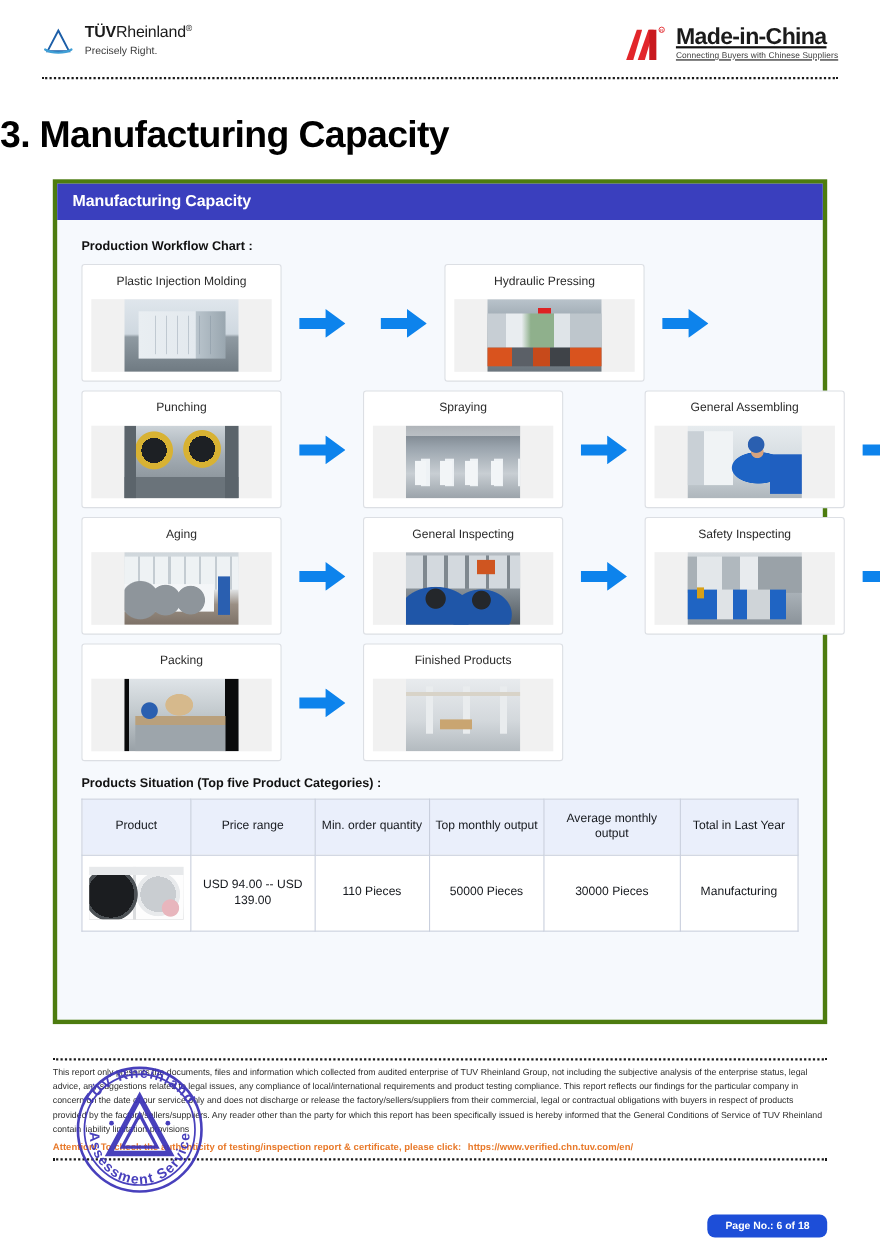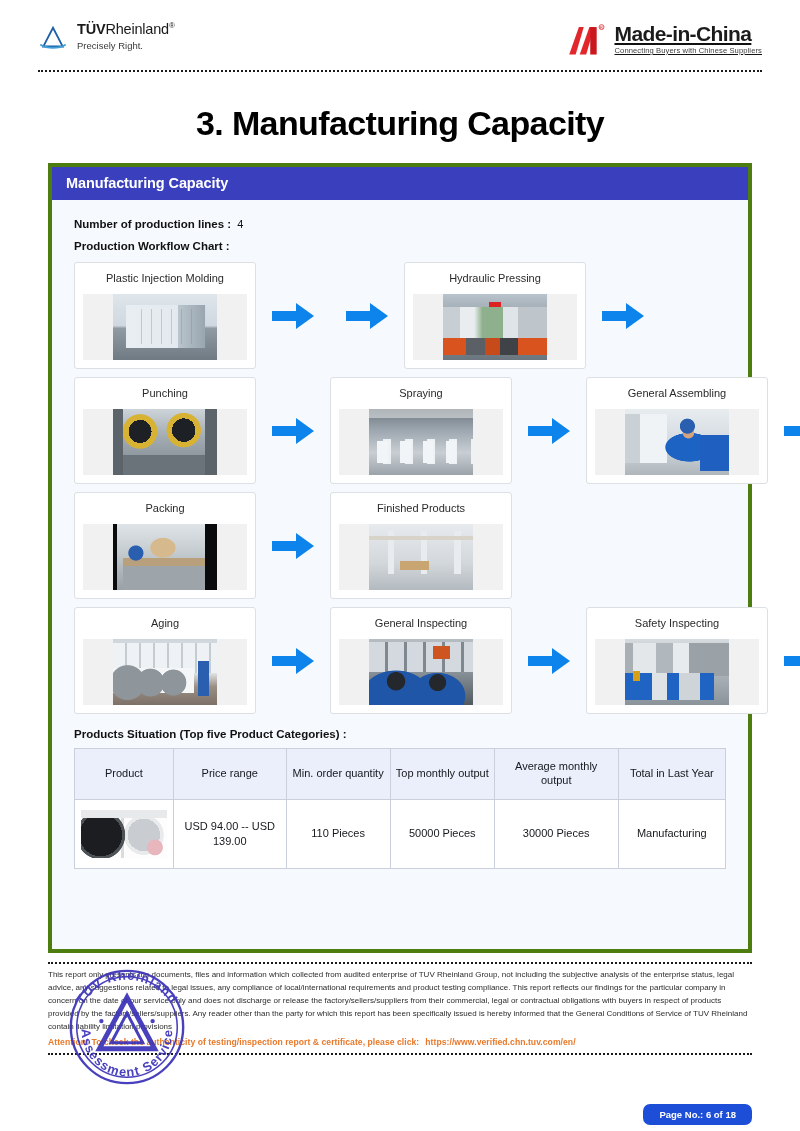--- a/index.html
+++ b/index.html
@@ -38,21 +38,20 @@
   .mic-name { font-size:21px; font-weight:700; letter-spacing:-0.6px; color:#1b1b1b; }
   .mic-tagline { font-size:7.6px; color:#3c3c3c; margin-top:3px; letter-spacing:0.1px; }
 
   .dotted-rule {
     position:absolute; left:38px; right:38px; bottom:0;
     border-bottom: 2px dotted #1a1a1a;
   }
 
   
   .page-title {
-    text-align:center;
     font-size: 34px;
     font-weight: 700;
     letter-spacing: -0.6px;
     margin: 32px 0 20px 0;
     color:#000;
   }
 
   
   .panel {
     margin: 0 48px;
@@ -244,23 +243,20 @@
 
   <div class="dotted-rule"></div>
 </div>
 
 <div class="page-title">3. Manufacturing Capacity</div>
 
 <div class="panel">
   <div class="panel-header">Manufacturing Capacity</div>
   <div class="panel-body">
 
-    <div class="field-line">
-      <span>Number of production lines :</span><span class="val">4</span>
-    </div>
 
     <div class="field-line">Production Workflow Chart :</div>
 
     <div class="workflow">
 
       <div class="wf-row">
         <div class="wf-card">
           <div class="wf-label">Plastic Injection Molding</div>
           <div class="wf-photo">
               <div class="inner">
@@ -345,53 +341,20 @@
         </div>
         <div class="wf-arrow tail">
           <svg class="arrow-svg" width="42" height="26" viewBox="0 0 42 26">
             <path d="M0 8 H24 V0 L42 13 L24 26 V18 H0 Z" fill="#0d83ec"></path>
           </svg>
         </div>
       </div>
 
       <div class="wf-row">
         <div class="wf-card">
-          <div class="wf-label">Packing</div>
-          <div class="wf-photo">
-              <div class="inner">
-            <div class="ph" style="background:linear-gradient(180deg,#dfe4e8 0%,#c3cace 45%,#99a1a7 100%);"></div>
-            <div class="ph" style="background:linear-gradient(90deg,#0a0b0c 0 4%,transparent 4% 88%,#0a0b0c 88% 100%);"></div>
-            <div class="ph" style="background:linear-gradient(180deg,transparent 0 52%,#b9a07c 52% 64%,#9da5ab 64% 100%); left:10%; right:12%;"></div>
-            <div class="ph" style="background:radial-gradient(ellipse at 48% 36%,#d6b98c 0 16%,transparent 17%),radial-gradient(circle at 22% 44%,#2a5fb0 0 8%,transparent 9%);"></div>
-          </div>
-            </div>
-        </div>
-        <div class="wf-arrow">
-          <svg class="arrow-svg" width="42" height="26" viewBox="0 0 42 26">
-            <path d="M0 8 H24 V0 L42 13 L24 26 V18 H0 Z" fill="#0d83ec"></path>
-          </svg>
-        </div>
-        <div class="wf-card">
-          <div class="wf-label">Finished Products</div>
-          <div class="wf-photo">
-              <div class="inner">
-            <div class="ph" style="background:linear-gradient(180deg,#e8ebee 0%,#d3d8dc 58%,#b3babf 100%);"></div>
-            <div class="ph" style="background:linear-gradient(90deg,transparent 0 18%,#e9ecee 18% 24%,transparent 24% 50%,#e9ecee 50% 56%,transparent 56% 82%,#e9ecee 82% 88%,transparent 88%); top:10%; bottom:24%;"></div>
-            <div class="ph" style="background:linear-gradient(180deg,transparent 0 18%,#d8d3c8 18% 24%,transparent 24%);"></div>
-            <div class="ph" style="background:linear-gradient(90deg,transparent 0 30%,#c9a571 30% 58%,transparent 58%); top:56%; height:14%;"></div>
-          </div>
-            </div>
-        </div>
-        <div class="wf-spacer"></div>
-        <div class="wf-arrow" style="visibility:hidden"></div>
-        <div class="wf-spacer"></div>
-      </div>
-
-      <div class="wf-row">
-        <div class="wf-card">
           <div class="wf-label">Aging</div>
           <div class="wf-photo">
               <div class="inner">
             <div class="ph" style="background:linear-gradient(180deg,#cfd6db 0%,#e6eaed 50%,#9a8f84 72%,#7d7167 100%);"></div>
             <div class="ph" style="background:repeating-linear-gradient(90deg,#eef2f4 0 12px,#c4ccd2 12px 14px); top:6%; bottom:48%;"></div>
             <div class="ph" style="background:linear-gradient(90deg,#f4f6f8 0 78%,transparent 78%); top:44%; bottom:18%;"></div>
             <div class="ph" style="background:radial-gradient(circle at 14% 66%,#8e959b 0 17%,transparent 18%),radial-gradient(circle at 36% 66%,#8e959b 0 17%,transparent 18%),radial-gradient(circle at 58% 66%,#8e959b 0 17%,transparent 18%);"></div>
             <div class="ph" style="background:linear-gradient(90deg,transparent 0 82%,#2a5fb0 82% 92%,transparent 92%); top:34%; bottom:14%;"></div>
           </div>
             </div>
@@ -427,20 +390,53 @@
             <div class="ph" style="background:linear-gradient(90deg,#1f64c3 0 26%,#dfe3e6 26% 40%,#1f64c3 40% 52%,#cfd4d8 52% 72%,#1f64c3 72% 86%,transparent 86%); top:52%; bottom:8%;"></div>
             <div class="ph" style="background:linear-gradient(90deg,transparent 0 8%,#d8a017 8% 14%,transparent 14%); top:48%; height:16%;"></div>
           </div>
             </div>
         </div>
         <div class="wf-arrow tail">
           <svg class="arrow-svg" width="42" height="26" viewBox="0 0 42 26">
             <path d="M0 8 H24 V0 L42 13 L24 26 V18 H0 Z" fill="#0d83ec"></path>
           </svg>
         </div>
+      </div>
+
+      <div class="wf-row">
+        <div class="wf-card">
+          <div class="wf-label">Packing</div>
+          <div class="wf-photo">
+              <div class="inner">
+            <div class="ph" style="background:linear-gradient(180deg,#dfe4e8 0%,#c3cace 45%,#99a1a7 100%);"></div>
+            <div class="ph" style="background:linear-gradient(90deg,#0a0b0c 0 4%,transparent 4% 88%,#0a0b0c 88% 100%);"></div>
+            <div class="ph" style="background:linear-gradient(180deg,transparent 0 52%,#b9a07c 52% 64%,#9da5ab 64% 100%); left:10%; right:12%;"></div>
+            <div class="ph" style="background:radial-gradient(ellipse at 48% 36%,#d6b98c 0 16%,transparent 17%),radial-gradient(circle at 22% 44%,#2a5fb0 0 8%,transparent 9%);"></div>
+          </div>
+            </div>
+        </div>
+        <div class="wf-arrow">
+          <svg class="arrow-svg" width="42" height="26" viewBox="0 0 42 26">
+            <path d="M0 8 H24 V0 L42 13 L24 26 V18 H0 Z" fill="#0d83ec"></path>
+          </svg>
+        </div>
+        <div class="wf-card">
+          <div class="wf-label">Finished Products</div>
+          <div class="wf-photo">
+              <div class="inner">
+            <div class="ph" style="background:linear-gradient(180deg,#e8ebee 0%,#d3d8dc 58%,#b3babf 100%);"></div>
+            <div class="ph" style="background:linear-gradient(90deg,transparent 0 18%,#e9ecee 18% 24%,transparent 24% 50%,#e9ecee 50% 56%,transparent 56% 82%,#e9ecee 82% 88%,transparent 88%); top:10%; bottom:24%;"></div>
+            <div class="ph" style="background:linear-gradient(180deg,transparent 0 18%,#d8d3c8 18% 24%,transparent 24%);"></div>
+            <div class="ph" style="background:linear-gradient(90deg,transparent 0 30%,#c9a571 30% 58%,transparent 58%); top:56%; height:14%;"></div>
+          </div>
+            </div>
+        </div>
+        <div class="wf-spacer"></div>
+        <div class="wf-arrow" style="visibility:hidden"></div>
+        <div class="wf-spacer"></div>
       </div>
 
     </div>
 
     <div class="tbl-caption">Products Situation (Top five Product Categories) :</div>
     <table class="products">
       <thead>
         <tr>
           <th class="col-product">Product</th>
           <th class="col-price">Price range</th>

